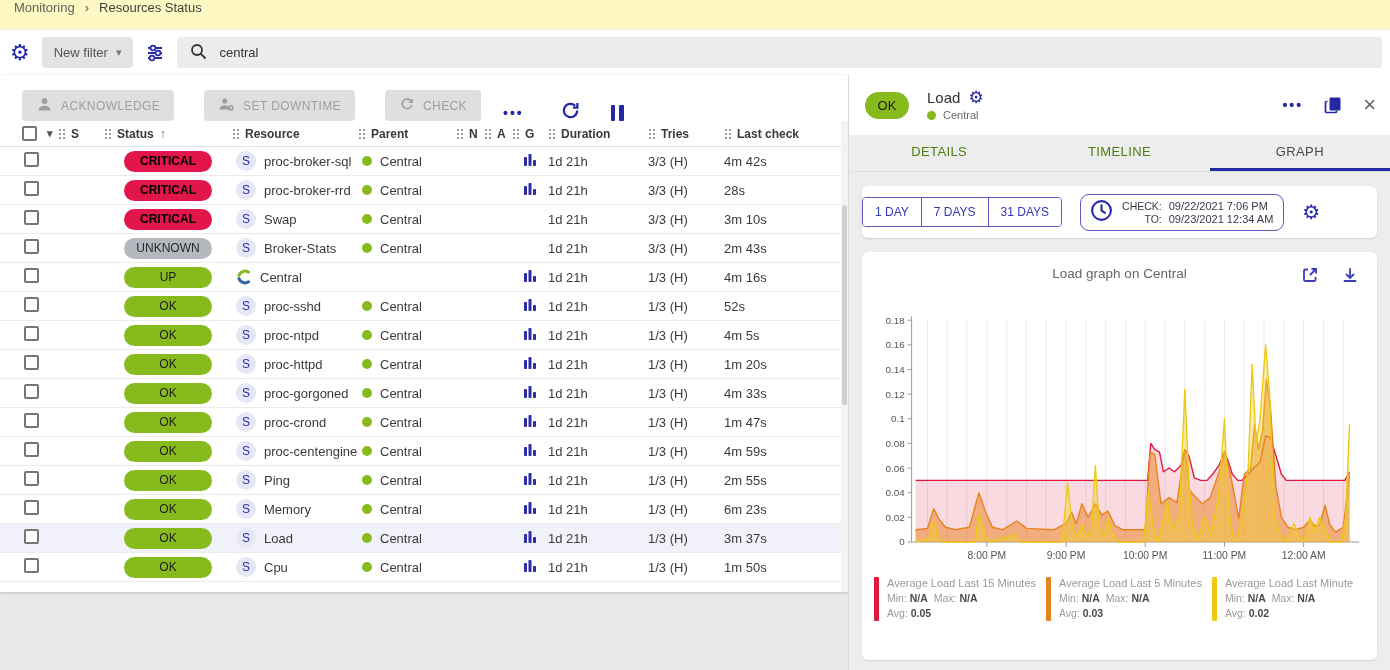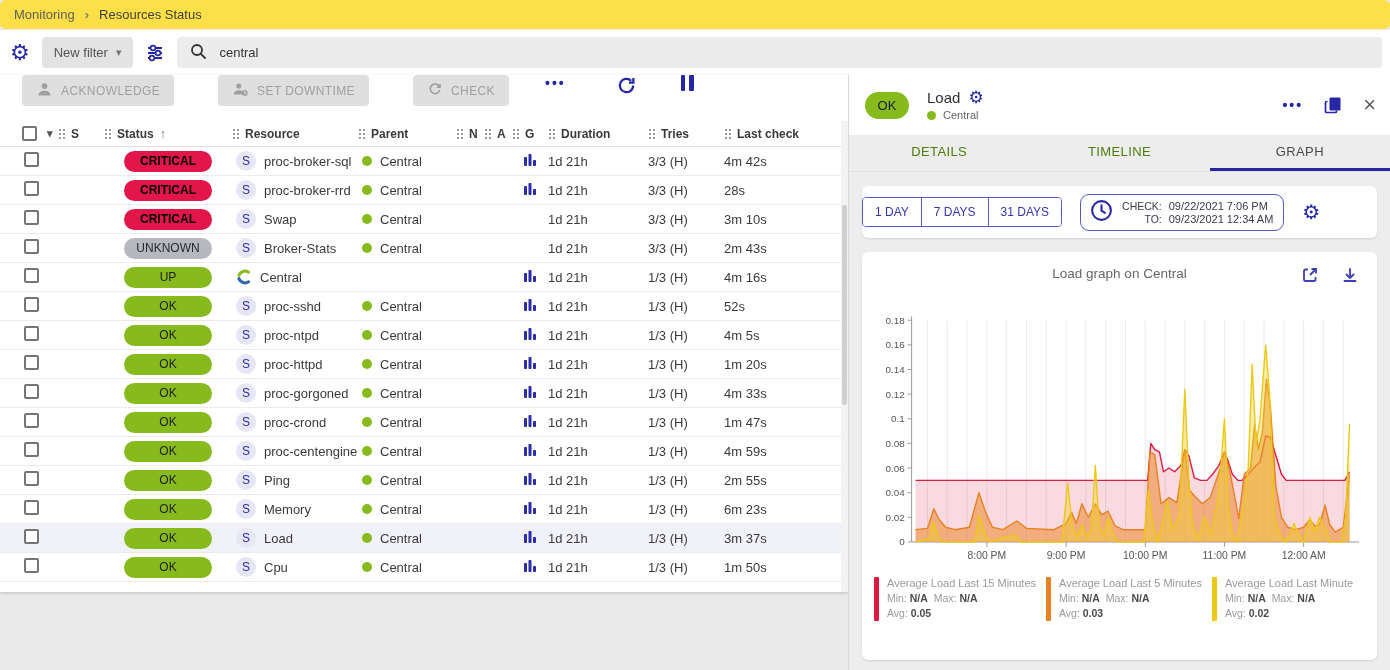--- a/index.html
+++ b/index.html
@@ -1,35 +1,35 @@
 <!DOCTYPE html>
 <html><head>
 <meta charset="utf-8">
 <style>
   *{box-sizing:border-box;margin:0;padding:0;font-family:"Liberation Sans",sans-serif;}
   html,body{width:1390px;height:670px;overflow:hidden;background:#e9e9e9;}
   .stage{position:relative;width:1390px;height:670px;}
 
   
-  .crumbbar{position:absolute;left:0;top:0;width:1390px;height:30px;background:#fde047;display:flex;align-items:center;padding-left:14px;gap:10px;border-bottom:1px solid #eaeaea;border-radius:6px;}
+  .crumbbar{position:absolute;left:0;top:0;width:1390px;height:30px;background:#fef9c3;display:flex;padding-left:14px;gap:10px;border-bottom:1px solid #eaeaea;}
   .crumb{font-size:13px;color:#5f5f5f;}
   .crumb.current{color:#3e3e3e;}
   .crumb-sep{color:#7a7a7a;font-size:13px;font-weight:bold;}
 
   
   .filterbar{position:absolute;left:0;top:30px;width:1390px;height:45px;background:#ffffff;display:flex;align-items:center;padding:0 8px 0 10px;gap:12px;}
   .gear{color:#2527a6;font-size:22px;line-height:1;}
   .newfilter{height:31px;background:#e3e3e3;border:none;border-radius:4px;padding:0 12px;font-size:13px;color:#555;display:flex;align-items:center;gap:8px;cursor:pointer;}
   .caret{font-size:11px;color:#777;}
   .searchbox{flex:1;height:31px;background:#ececec;border-radius:4px;display:flex;align-items:center;padding:0 12px;gap:12px;}
   .searchbox input{border:none;background:transparent;outline:none;font-size:13px;color:#333;width:100%;}
 
   
   .leftcard{position:absolute;left:0;top:75px;width:848px;height:517px;background:#fff;box-shadow:0 1px 3px rgba(0,0,0,.18);}
-  .toolbar{height:46px;display:flex;align-items:flex-start;padding:0 0 0 22px;gap:44px;}
+  .toolbar{height:46px;display:flex;align-items:flex-end;padding:0 0 0 22px;gap:30px;}
   .tbtn{height:31px;background:#dfdfdf;border:none;border-radius:4px;color:#9f9f9f;font-size:12px;letter-spacing:.4px;display:flex;align-items:center;gap:8px;padding:0 14px;}
   .more{color:#2527a6;font-size:14px;letter-spacing:2px;font-weight:bold;margin-left:-8px;cursor:pointer;}
   .pauseic{display:flex;gap:4px;cursor:pointer;}
   .pauseic i{display:block;width:4.5px;height:16px;background:#2527a6;border-radius:1px;}
 
   
   .tgrid{display:grid;grid-template-columns:58px 46px 128px 126px 98px 28px 28px 36px 100px 76px 1fr;align-items:center;}
   .thead{height:26px;border-bottom:1px solid #e2e2e2;}
   .th{display:flex;align-items:center;gap:6px;font-size:12px;font-weight:bold;color:#3a3a3a;}
   .dots{width:7px;height:11px;background-image:radial-gradient(circle,#9a9a9a 1.1px,transparent 1.3px);background-size:4px 4px;flex:0 0 auto;}

